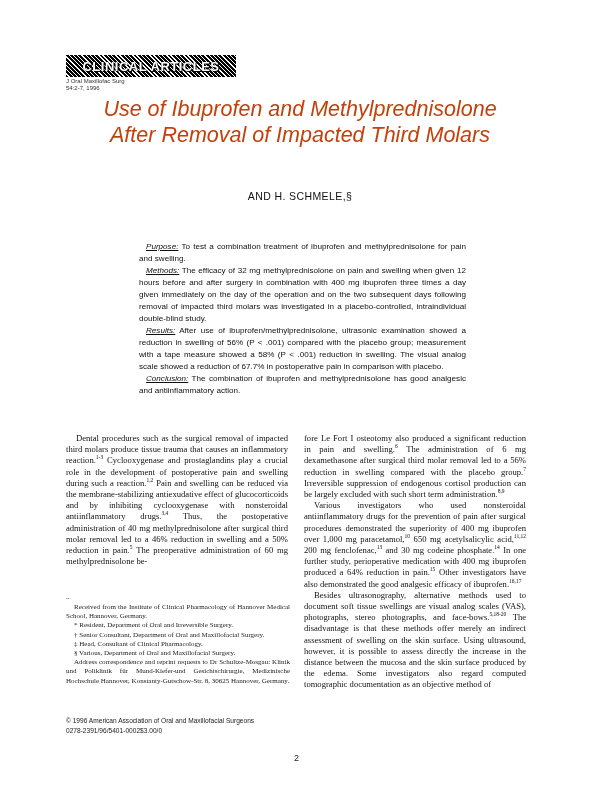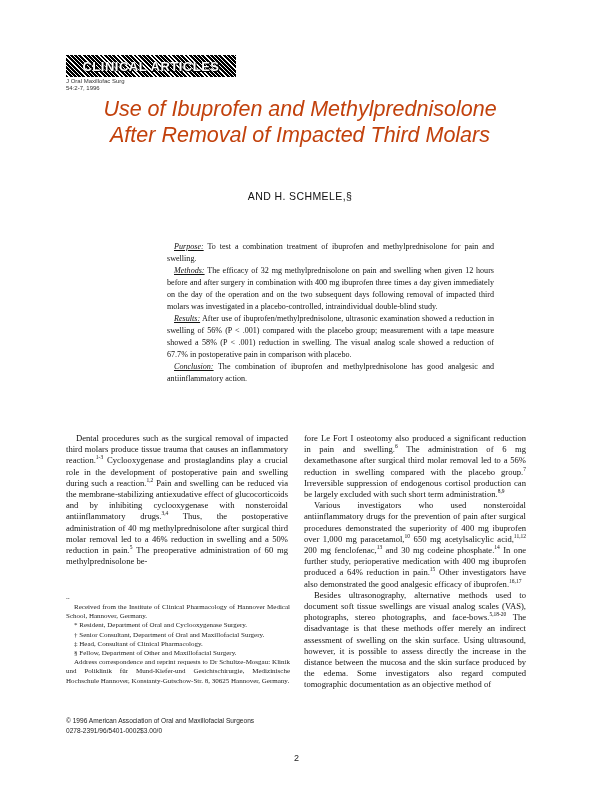--- a/index.html
+++ b/index.html
@@ -30,22 +30,22 @@
     font-family: "Liberation Sans", sans-serif; font-style: italic;
     font-size: 21.5px; line-height: 26px; color: #c2410c; margin: 0; font-weight: normal;
   }
   .authors {
     position: absolute; left: 60px; top: 189px; width: 480px; text-align: center;
     font-family: "Liberation Sans", sans-serif; font-size: 10.5px; line-height: 15px;
     letter-spacing: 0.4px; color: #111;
   }
   .abstract {
     position: absolute; left: 139px; top: 241px; width: 327px;
-    font-family: Liberation Serif, serif; font-size: 8.1px; line-height: 12px;
-    color: #111; text-align: justify; margin-left: 28px;
+    font-family: Liberation Sans, sans-serif; font-size: 8.1px; line-height: 12px;
+    color: #111; text-align: justify;
   }
   .abstract p { margin: 0; text-indent: 7px; }
   .abstract .lbl { font-style: italic; text-decoration: underline; }
   .col {
     position: absolute; top: 433px; width: 222px;
     font-family: "Liberation Serif", serif; font-size: 8.6px; line-height: 11.2px;
     text-align: justify; color: #111;
   }
   .col p { margin: 0; text-indent: 10px; }
   .col.left { left: 66px; }
@@ -94,24 +94,24 @@
   <p><span class="lbl">Conclusion:</span><span> The combination of ibuprofen and methylprednisolone has good analgesic and antiinflammatory action.</span></p>
 </div>
 
 <div class="col left">
   <p><span>Dental procedures such as the surgical removal of impacted third molars produce tissue trauma that causes an inflammatory reaction.</span><sup>1-3</sup><span> Cyclooxygenase and prostaglandins play a crucial role in the development of postoperative pain and swelling during such a reaction.</span><sup>1,2</sup><span> Pain and swelling can be reduced via the membrane-stabilizing antiexudative effect of glucocorticoids and by inhibiting cyclooxygenase with nonsteroidal antiinflammatory drugs.</span><sup>3,4</sup><span> Thus, the postoperative administration of 40 mg methylprednisolone after surgical third molar removal led to a 46% reduction in swelling and a 50% reduction in pain.</span><sup>5</sup><span> The preoperative administration of 60 mg methylprednisolone be-</span></p>
 </div>
 
 <div class="fn-mark">‥</div>
 <div class="footnotes">
   <p>Received from the Institute of Clinical Pharmacology of Hannover Medical School, Hannover, Germany.</p>
-  <p>* Resident, Department of Oral and Cyclooxygenase Surgery.</p>
+  <p>* Resident, Department of Oral and Irreversible Surgery.</p>
   <p>† Senior Consultant, Department of Oral and Maxillofacial Surgery.</p>
   <p>‡ Head, Consultant of Clinical Pharmacology.</p>
-  <p>§ Fellow, Department of Other and Maxillofacial Surgery.</p>
+  <p>§ Various, Department of Oral and Maxillofacial Surgery.</p>
   <p>Address correspondence and reprint requests to Dr Schultze-Mosgau: Klinik und Poliklinik für Mund-Kiefer-und Gesichtschirurgie, Medizinische Hochschule Hannover, Konstanty-Gutschow-Str. 8, 30625 Hannover, Germany.</p>
 </div>
 
 <div class="copyright">
   <div>© 1996 American Association of Oral and Maxillofacial Surgeons</div>
   <div>0278-2391/96/5401-0002$3.00/0</div>
 </div>
 
 <div class="col right">
   <p style="text-indent:0"><span>fore Le Fort I osteotomy also produced a significant reduction in pain and swelling.</span><sup>6</sup><span> The administration of 6 mg dexamethasone after surgical third molar removal led to a 56% reduction in swelling compared with the placebo group.</span><sup>7</sup><span> Irreversible suppression of endogenous cortisol production can be largely excluded with such short term administration.</span><sup>8,9</sup></p>

